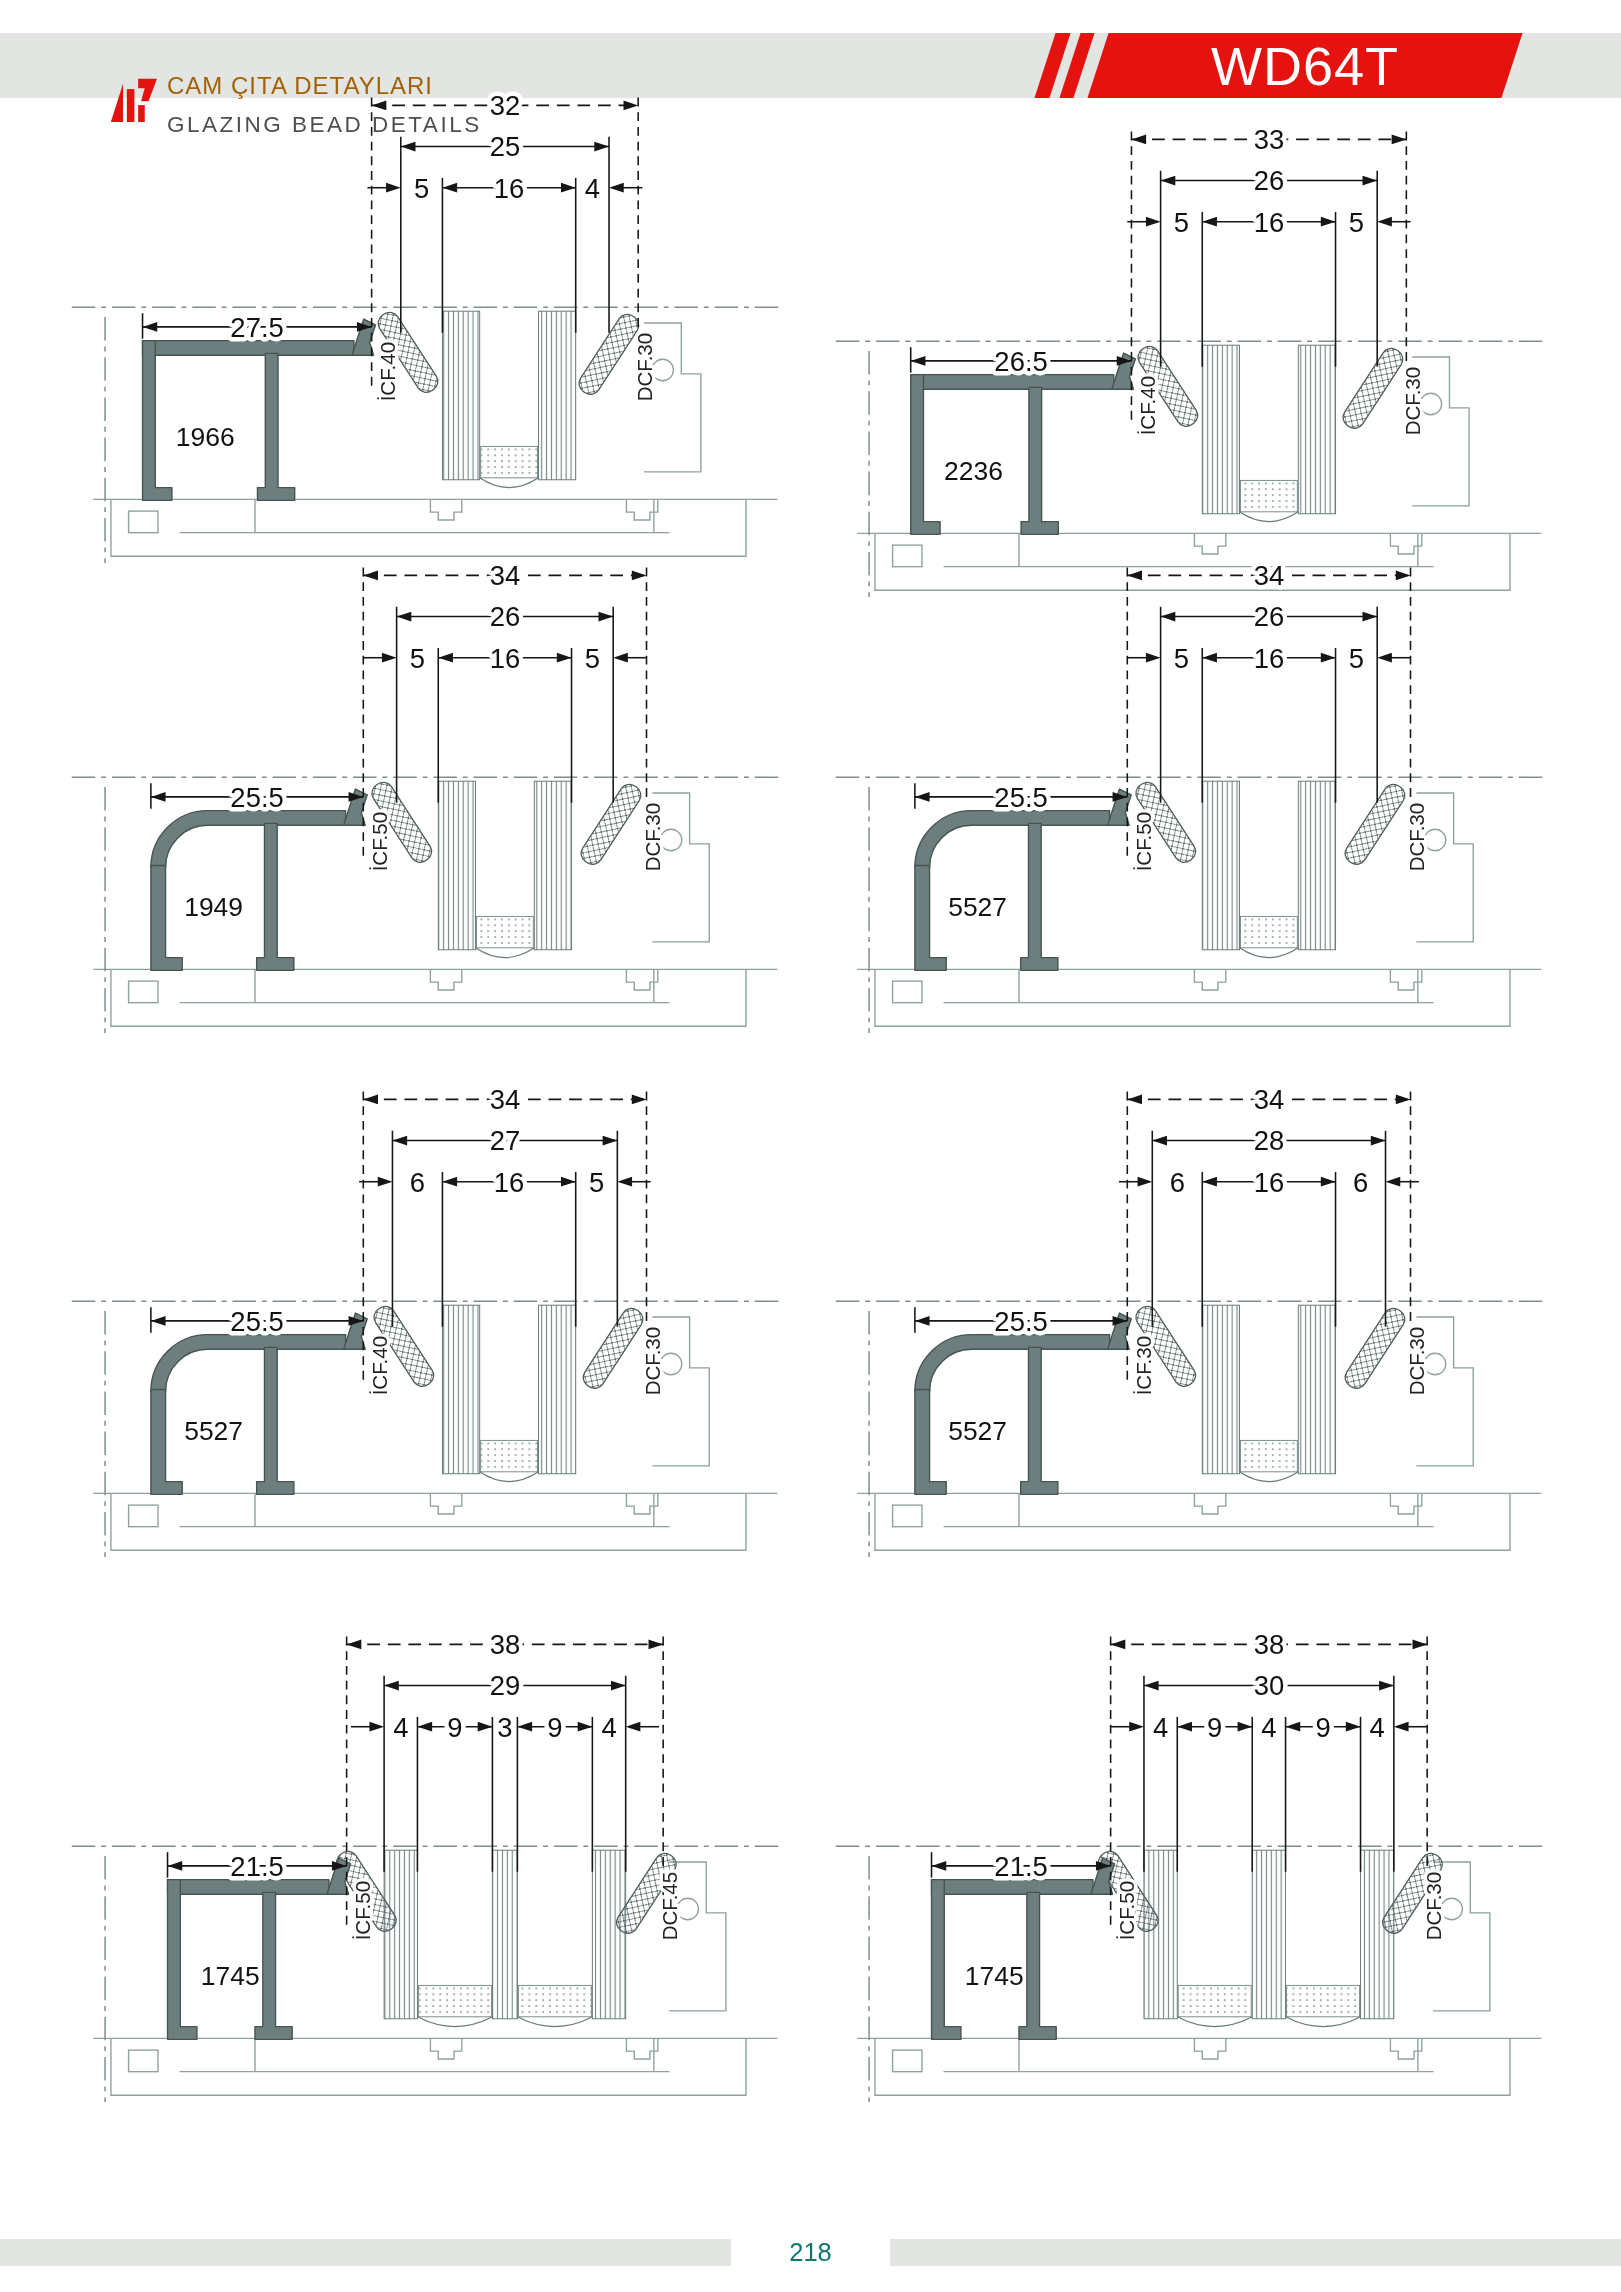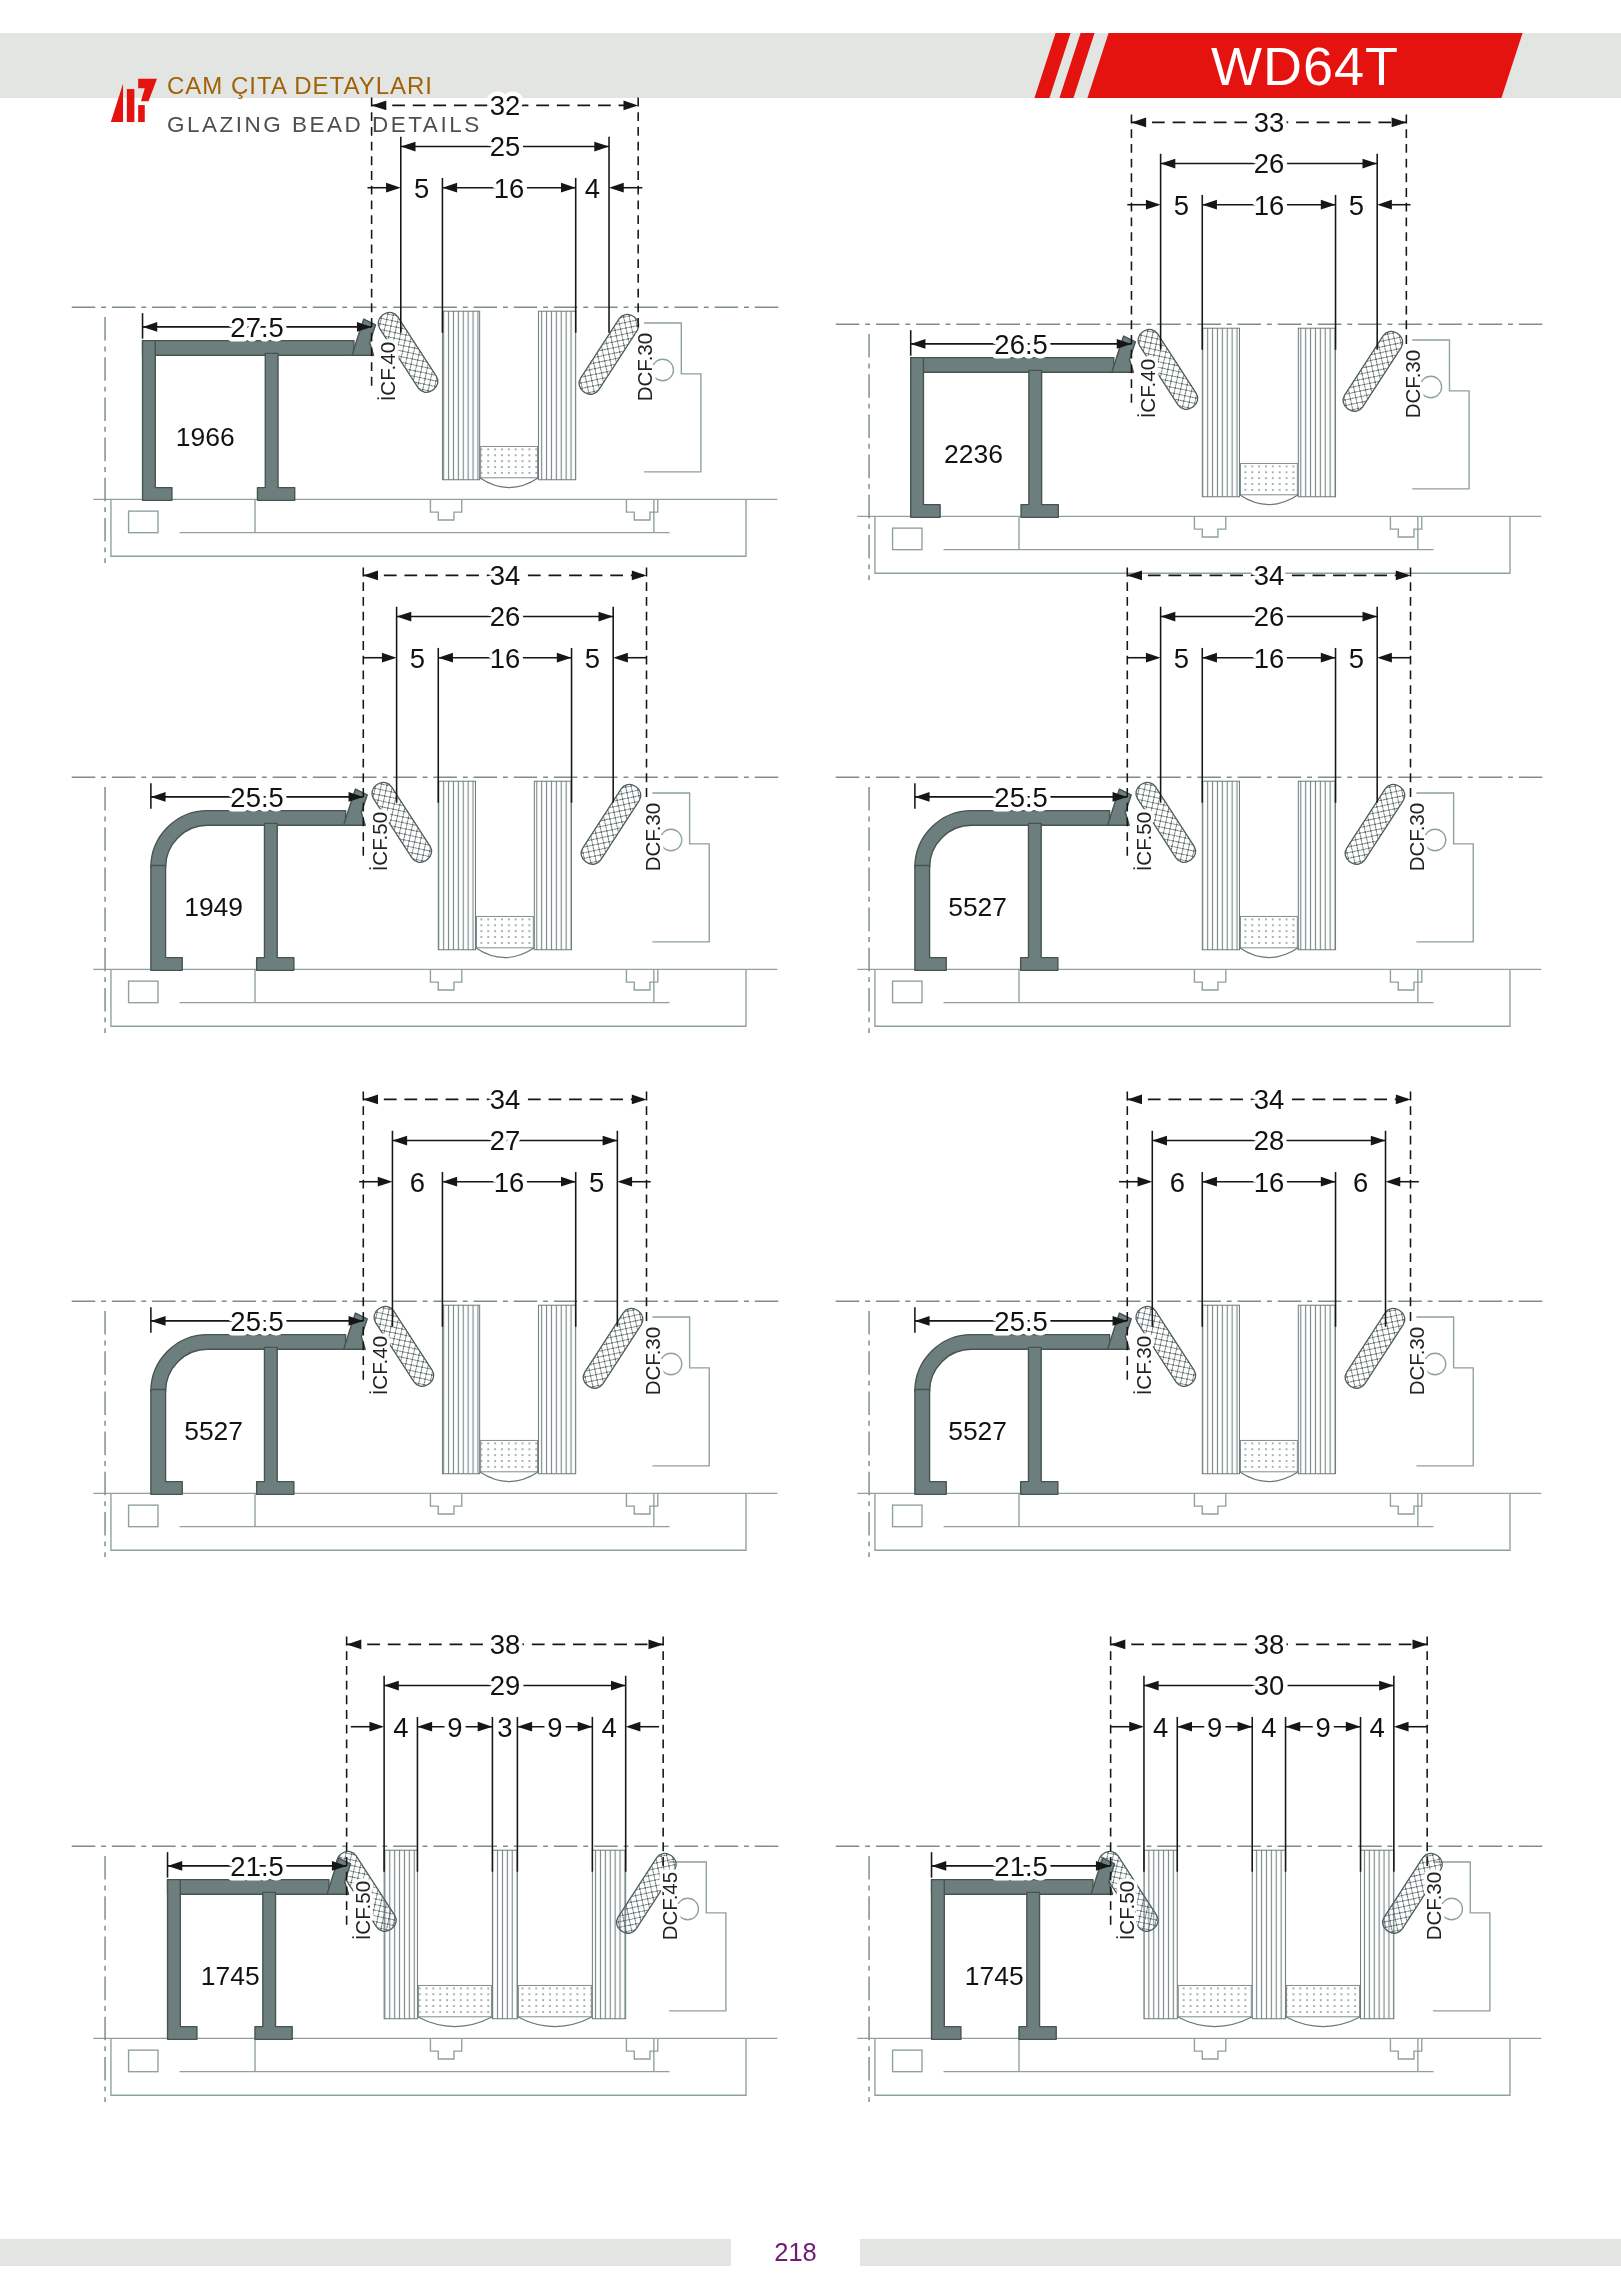--- a/index.html
+++ b/index.html
@@ -13,43 +13,43 @@
   .t2{font-size:22.5px;color:#4c514c;letter-spacing:2.5px;margin-top:12px;}
   .stripe{position:absolute;top:33px;height:65px;background:#e41310;transform:skewX(-18deg);}
   .st1{left:1045px;width:14.7px;}
   .st2{left:1070px;width:13.7px;}
   .series{position:absolute;left:1098px;top:33px;width:414px;height:65px;background:#e41310;
           transform:skewX(-18deg);}
   .series span{display:flex;align-items:center;justify-content:center;height:100%;
           transform:skewX(18deg);color:#fff;font-size:54px;letter-spacing:1px;}
   
   .cell{position:absolute;width:745px;height:490px;}
-  .c0{left:54px;top:76px}.c1{left:818px;top:93px}
+  .c0{left:54px;top:76px}.c1{left:818px;top:110px}
   .c2{left:54px;top:546px}.c3{left:818px;top:546px}
   .c4{left:54px;top:1070px}.c5{left:818px;top:1070px}
   .c6{left:54px;top:1615px}.c7{left:818px;top:1615px}
   .cell svg{display:block;}
   .dl{stroke:#161616;stroke-width:1.6;fill:none;}
   .ar{fill:#161616;stroke:none;}
   .dim{font:28px "Liberation Sans",sans-serif;fill:#121212;paint-order:stroke;stroke:#fff;
        stroke-width:9px;stroke-linejoin:round;}
   .rot{font:21px "Liberation Sans",sans-serif;fill:#222;paint-order:stroke;stroke:#fff;
        stroke-width:7px;stroke-linejoin:round;}
   .pnum{font:27px "Liberation Sans",sans-serif;fill:#121212;}
   .faint path,.faint rect,.faint circle{stroke:#8fa0a0;stroke-width:1.4;fill:none;}
   .dd path{stroke:#7e8c8c;stroke-width:1.5;stroke-dasharray:24 6 5 6;fill:none;}
   .gls{stroke:#6a7878;stroke-width:1;}
   .stp{stroke:#7e8c8c;stroke-width:1;}
   .arc{stroke:#6a7878;stroke-width:1.2;fill:none;}
   .gsk{stroke:#4e5c5c;stroke-width:1.3;}
   .bead{fill:#6d7e7e;stroke:#46544f;stroke-width:1.4;stroke-linejoin:round;}
   
   .footband{position:absolute;left:0;top:2239px;width:1621px;height:27.4px;background:#e3e5e2;}
-  .pagebox{position:absolute;left:731px;top:0;width:129px;height:27.4px;background:#fff;
-           display:flex;align-items:center;justify-content:center;font-size:25.5px;color:#701a75;}
+  .pagebox{position:absolute;left:731px;top:0;width:159px;height:27.4px;background:#fff;
+           display:flex;align-items:center;justify-content:center;font-size:25.5px;color:#0f766e;}
 </style>
 </head>
 <body>
 
 <div id="page">
 
   <div class="band">
     <svg class="logo" width="49" height="53" viewBox="0 0 52 54">
       <polygon points="3,52 16,52 16,11" fill="#e41310"></polygon>
       <rect x="20" y="17" width="8" height="35" fill="#e41310"></rect>

